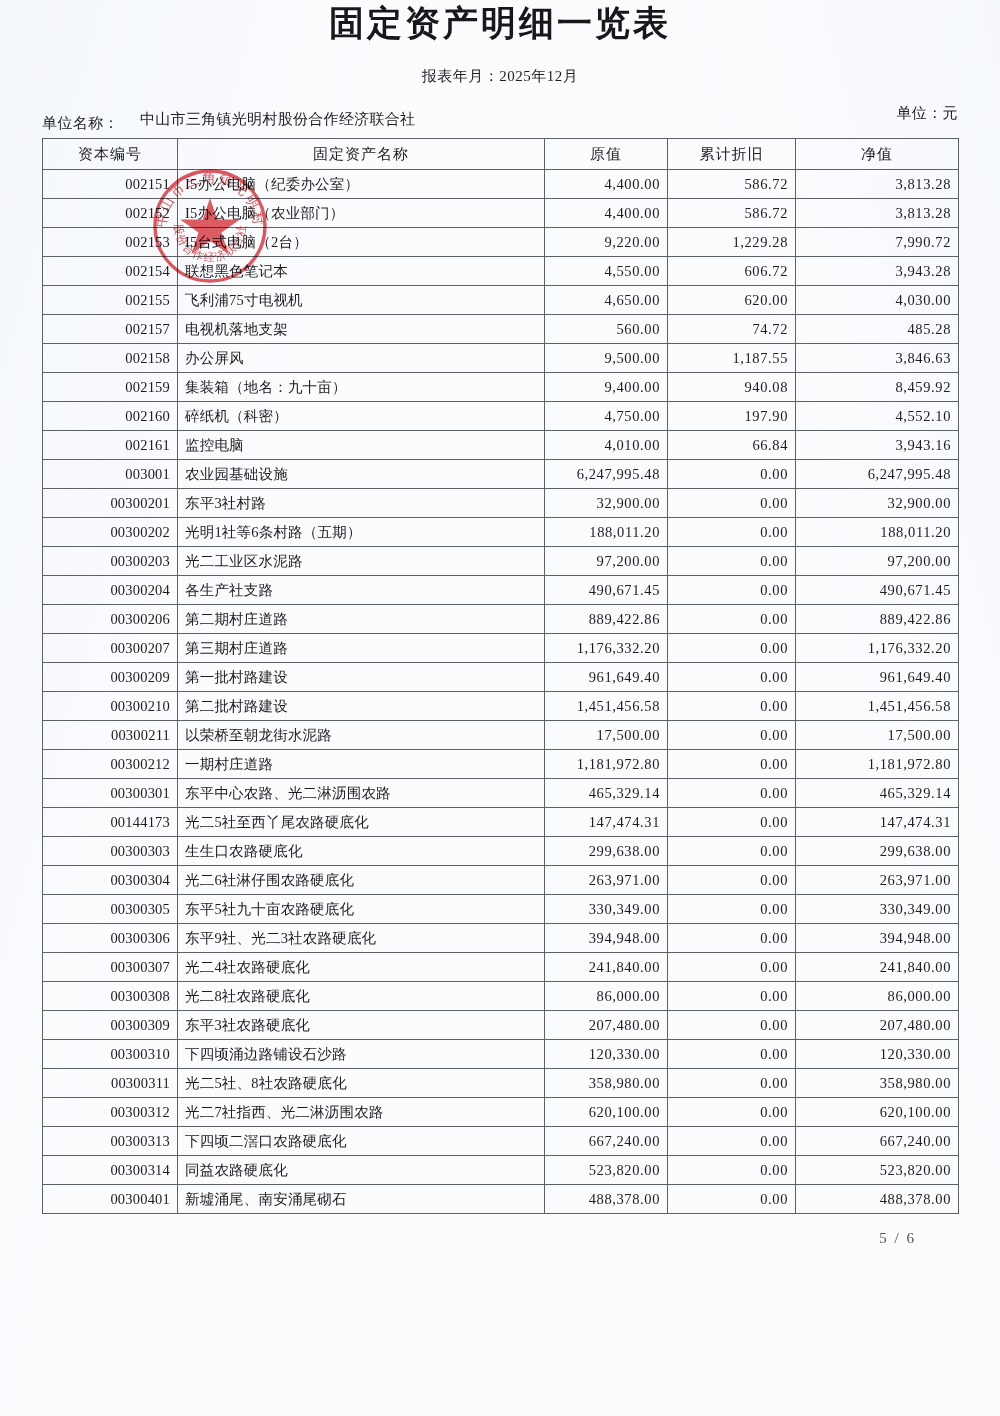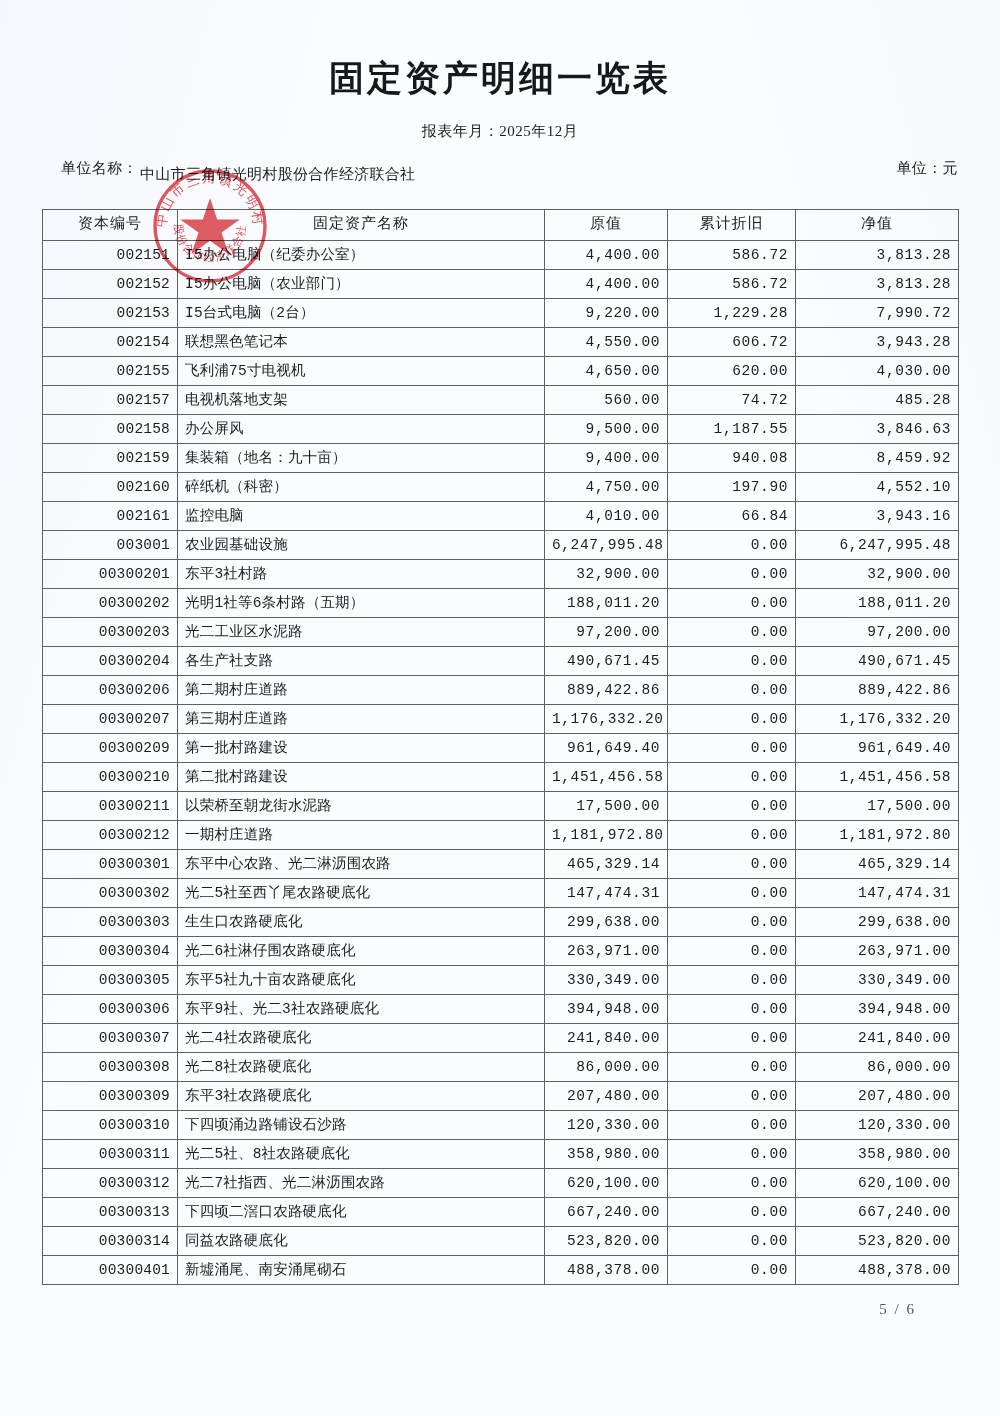--- a/index.html
+++ b/index.html
@@ -33,21 +33,20 @@
     z-index: 2;
   }
 
   .doc-title {
     text-align: center;
     font-size: 35px;
     font-weight: bold;
     letter-spacing: 3px;
     color: #16181b;
     margin: 0;
-    padding-top: 55px;
     font-family: "DejaVu Serif", "Liberation Serif", serif;
   }
   .doc-subtitle {
     text-align: center;
     font-size: 15px;
     color: #1d1f22;
     margin: 0;
     padding-top: 20px;
     letter-spacing: 0.5px;
   }
@@ -55,47 +54,45 @@
   .meta-row {
     position: relative;
     margin: 0 auto;
     width: 916px;
     padding-top: 18px;
     height: 22px;
   }
   .meta-unit-label {
     position: absolute;
     left: 0;
-    top: 18px;
+    top: 28px;
     font-size: 15px;
     color: #1d1f22;
     letter-spacing: 0.4px;
-    margin-left: 19px;
   }
   .meta-unit-value {
     position: absolute;
     left: 98px;
     top: 24px;
     font-size: 15px;
     color: #1d1f22;
     letter-spacing: 0.3px;
   }
   .meta-currency {
     position: absolute;
     right: 0;
     top: 18px;
     font-size: 15px;
     color: #1d1f22;
     letter-spacing: 0.4px;
   }
 
   .table-wrap {
     width: 916px;
-    margin: 28px auto 0 auto;
-    font-family: Liberation Mono, monospace;
+    margin: 12px auto 0 auto;
   }
   table.assets {
     border-collapse: collapse;
     width: 916px;
     table-layout: fixed;
   }
   table.assets th,
   table.assets td {
     border: 1px solid #5d6166;
     height: 28px;
@@ -350,21 +347,21 @@
               <td class="c-num">1,181,972.80</td>
             </tr>
             <tr>
               <td class="c-code">00300301</td>
               <td class="c-name">东平中心农路、光二淋沥围农路</td>
               <td class="c-num">465,329.14</td>
               <td class="c-num">0.00</td>
               <td class="c-num">465,329.14</td>
             </tr>
             <tr>
-              <td class="c-code">00300302</td>
+              <td class="c-code">00144173</td>
               <td class="c-name">光二5社至西丫尾农路硬底化</td>
               <td class="c-num">147,474.31</td>
               <td class="c-num">0.00</td>
               <td class="c-num">147,474.31</td>
             </tr>
             <tr>
               <td class="c-code">00300303</td>
               <td class="c-name">生生口农路硬底化</td>
               <td class="c-num">299,638.00</td>
               <td class="c-num">0.00</td>

